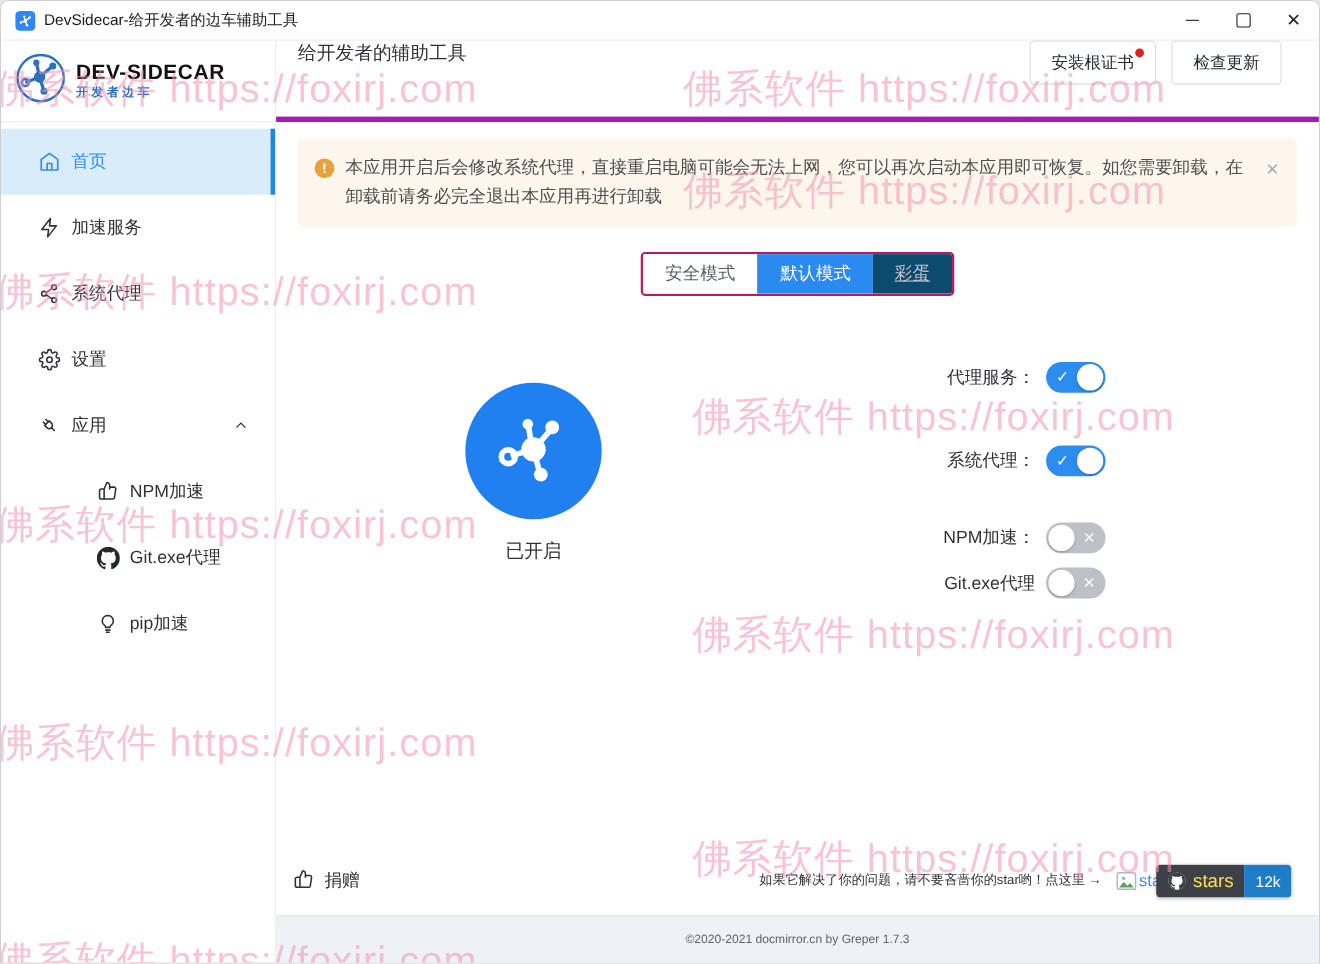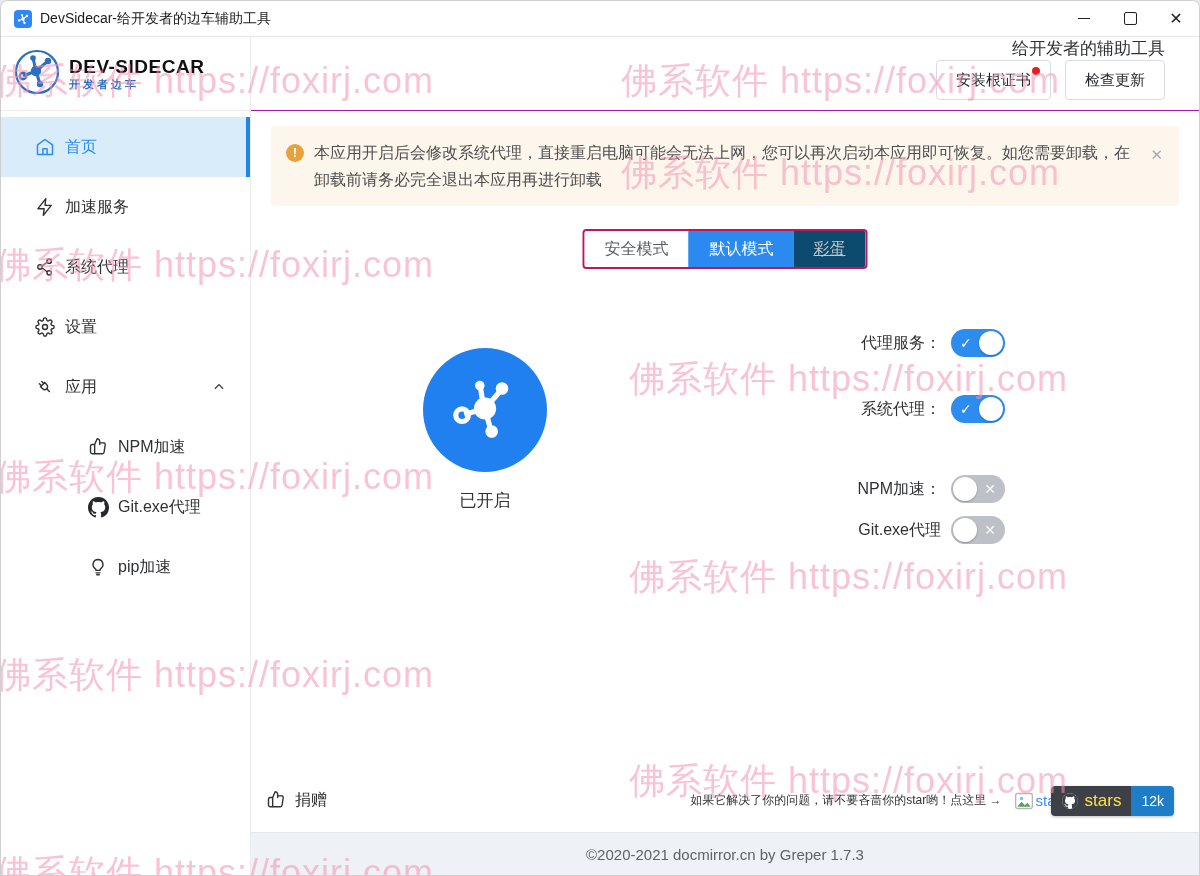--- a/index.html
+++ b/index.html
@@ -27,22 +27,22 @@
   .logo-sub{font-size:11px;font-weight:bold;letter-spacing:3px;color:#2a6fc0;margin-top:3px;}
   .menu{padding-top:6px;}
   .menu-item{height:60px;display:flex;align-items:center;padding-left:33px;gap:9px;font-size:16px;
              color:#303133;cursor:pointer;position:relative;box-sizing:border-box;}
   .menu-item .mi-ico{width:22px;height:22px;display:flex;align-items:center;justify-content:center;flex:none;}
   .menu-item.active{background:#d8ecfa;color:#2d8cf0;}
   .menu-item.active::after{content:"";position:absolute;right:0;top:0;bottom:0;width:4px;background:#1f85e8;}
   .menu-item.sub{padding-left:86px;}
   .chev{margin-left:auto;margin-right:24px;display:flex;align-items:center;}
   
-  .header{position:absolute;left:250px;top:36px;right:0;height:74px;display:flex;align-items:flex-end;
-          padding:0 34px 0 20px;border-bottom:1px solid #a21caf;background:#fff;box-sizing:border-box;flex-direction:column;}
+  .header{position:absolute;left:250px;top:36px;right:0;height:74px;display:flex;align-items:flex-start;
+          padding:0 34px 0 20px;border-bottom:5px solid #a21caf;background:#fff;box-sizing:border-box;}
   .page-title{font-size:17px;color:#303133;}
   .header .btns{margin-left:auto;display:flex;gap:14px;}
   .btn{height:40px;padding:0 19px;border:1px solid #d9dce1;border-radius:4px;background:#fff;
        font-size:15px;color:#24292f;display:flex;align-items:center;cursor:pointer;position:relative;
        font-family:inherit;}
   .btn .red-dot{position:absolute;top:6px;right:10px;width:8px;height:8px;border-radius:50%;background:#e02020;}
   
   .main{position:absolute;left:250px;top:110px;right:0;bottom:0;background:#fff;overflow:hidden;}
   .alert{position:absolute;left:20px;right:20px;top:15px;background:#fdf6ec;border-radius:4px;
          padding:13px 46px 13px 15px;display:flex;gap:10px;font-size:16px;line-height:1.7;color:#4f4f4f;
@@ -76,21 +76,21 @@
   .bottom-bar{position:absolute;left:0;right:0;bottom:43px;height:63px;background:#fff;display:flex;
           align-items:center;padding:0 25px 0 15px;box-sizing:border-box;}
   .donate{display:flex;align-items:flex-start;gap:9px;font-size:16px;color:#303133;cursor:pointer;}
   .star-msg{margin-left:auto;font-size:12px;color:#303133;}
   .star-link{display:flex;align-items:center;gap:2px;color:#3b8cff;font-size:15px;margin-left:12px;cursor:pointer;}
   .gh-badge{display:flex;height:30px;border-radius:4px;overflow:hidden;margin-left:-10px;z-index:5;
             cursor:pointer;box-shadow:0 1px 3px rgba(0,0,0,.25);flex:none;}
   .gh-left{background:#3d4147;color:#fde047;display:flex;align-items:center;gap:6px;padding:0 10px;font-size:17px;}
   .gh-right{background:#1f7dc7;color:#fff;display:flex;align-items:center;padding:0 10px;font-size:14px;}
   .footer{position:absolute;left:0;right:0;bottom:0;height:43px;background:#eef1f5;border-top:1px solid #e2e6ea;
-          display:flex;align-items:center;justify-content:center;font-size:15px;color:#5f6368;box-sizing:border-box;}
+          display:flex;align-items:center;justify-content:center;font-size:11px;color:#5f6368;box-sizing:border-box;}
   
   .wm{position:absolute;font-size:36px;color:rgba(244,145,180,.55);white-space:nowrap;z-index:40;
       pointer-events:none;font-weight:400;letter-spacing:1px;}
 </style>
 </head>
 <body>
 
 <div class="app">
 
   <div class="titlebar">
@@ -276,21 +276,21 @@
     </div>
     <div class="status-label">已开启</div>
 
     <div class="switch-row" style="top:217px;">
       <span class="sw-label">代理服务：</span>
       <span class="toggle on">
         <span class="t-mark">✓</span>
         <span class="t-knob"></span>
       </span>
     </div>
-    <div class="switch-row" style="top:283px;">
+    <div class="switch-row" style="top:293px;">
       <span class="sw-label">系统代理：</span>
       <span class="toggle on">
         <span class="t-mark">✓</span>
         <span class="t-knob"></span>
       </span>
     </div>
     <div class="switch-row" style="top:342px;margin-top:21px;">
       <span class="sw-label">NPM加速：</span>
       <span class="toggle off">
         <span class="t-mark">✕</span>

